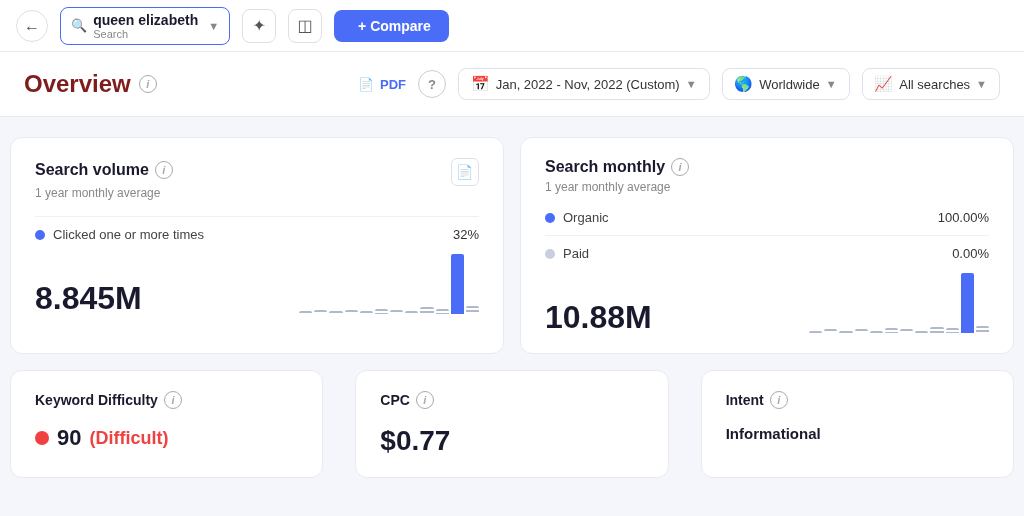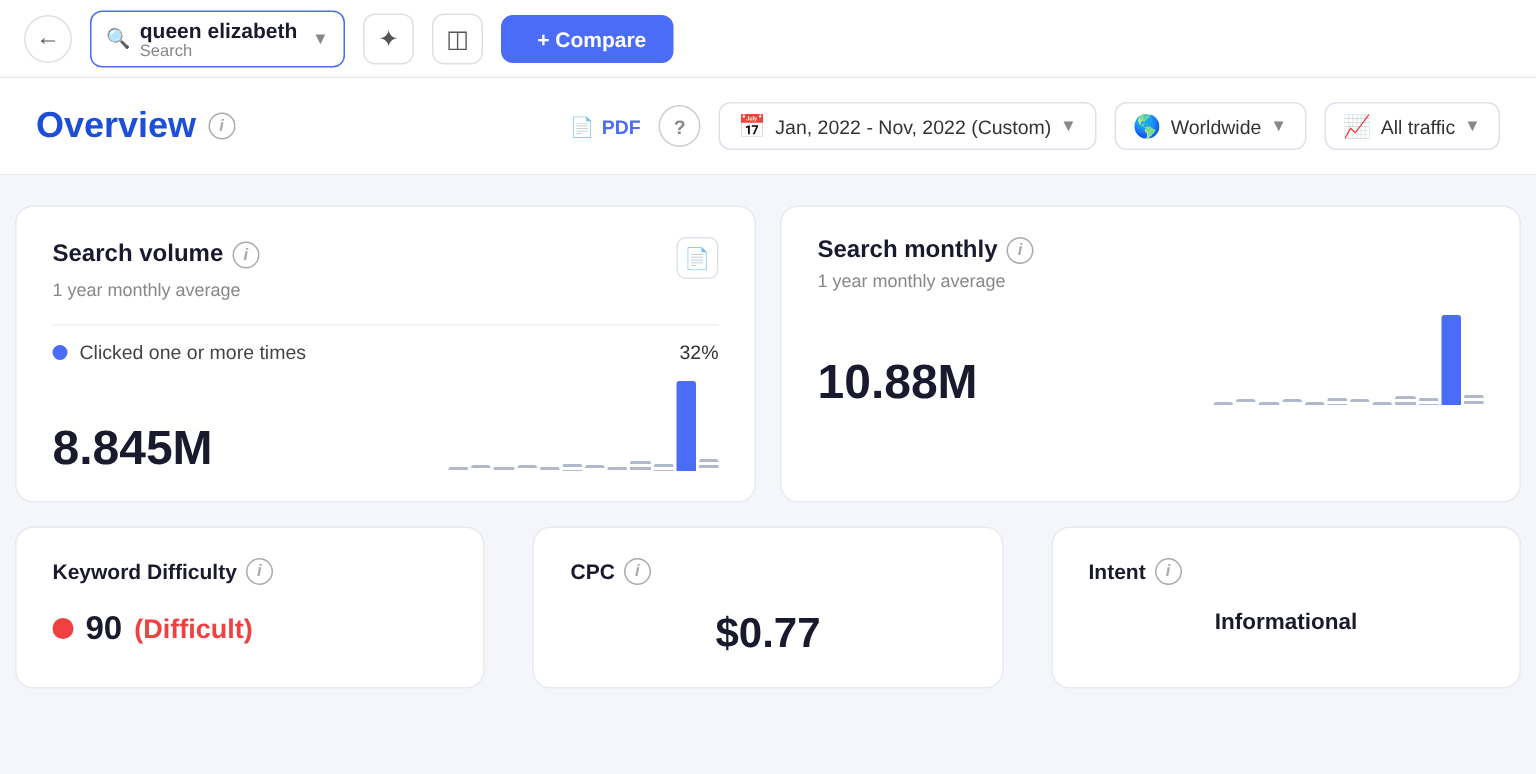--- a/index.html
+++ b/index.html
@@ -69,21 +69,21 @@
       display: flex;
       align-items: center;
       justify-content: space-between;
     }
     .page-title-row {
       display: flex; align-items: center; gap: 8px;
     }
     .page-title {
       font-size: 24px;
       font-weight: 700;
-      color: #1d4ed8;
+      color: #7f1d1d;
     }
     .info-icon {
       width: 18px; height: 18px;
       border-radius: 50%;
       border: 1.5px solid #aaa;
       display: flex; align-items: center; justify-content: center;
       font-size: 11px; color: #aaa; cursor: pointer;
       font-style: italic; font-weight: 600;
     }
     .header-controls {
@@ -187,21 +187,20 @@
     .mini-bar {
       flex: 1;
       border-radius: 2px 2px 0 0;
     }
 
     
     .bottom-cards {
       display: grid;
       grid-template-columns: 1fr 1fr 1fr;
       gap: 32px;
-      text-align: center;
     }
     .bottom-card {
       background: #fff;
       border-radius: 12px;
       padding: 20px 24px;
       border: 1px solid #e8eaed;
     }
     .bottom-card-title {
       font-size: 14px; font-weight: 700; color: #1a1a2e;
       display: flex; align-items: center; gap: 6px;
@@ -261,21 +260,21 @@
       <span>Jan, 2022 - Nov, 2022 (Custom)</span>
       <span class="chevron">▼</span>
     </div>
     <div class="filter-pill">
       <span class="globe-icon">🌎</span>
       <span>Worldwide</span>
       <span class="chevron">▼</span>
     </div>
     <div class="filter-pill">
       <span class="traffic-icon">📈</span>
-      <span>All traffic</span>
+      <span>All searches</span>
       <span class="chevron">▼</span>
     </div>
   </div>
 </div>
 
 <div class="main-content">
 
   <div class="cards-row">
 
     <div class="card">
@@ -318,20 +317,33 @@
 
     <div class="card">
       <div style="display:flex; align-items:center;">
         <div class="card-title">
           <span>Search monthly</span>
           <div class="info-icon">i</div>
         </div>
       </div>
       <div class="card-subtitle">1 year monthly average</div>
 
+      <div class="legend-list">
+        <div class="legend-item">
+          <div class="legend-dot" style="background:#4a6cf7;"></div>
+          <span>Organic</span>
+          <span class="legend-pct">100.00%</span>
+        </div>
+        <hr class="legend-divider">
+        <div class="legend-item">
+          <div class="legend-dot" style="background:#c8d0e0;"></div>
+          <span>Paid</span>
+          <span class="legend-pct">0.00%</span>
+        </div>
+      </div>
 
       <div class="metric-row">
         <div class="metric-value">10.88M</div>
         <div class="mini-chart" id="visits-chart">
             <div class="mini-bar" style="height: 4.16667%; min-height: 2px; background: repeating-linear-gradient(rgb(176, 184, 204) 0px, rgb(176, 184, 204) 2px, transparent 2px, transparent 4px);"></div>
             <div class="mini-bar" style="height: 6.25%; min-height: 2px; background: repeating-linear-gradient(rgb(176, 184, 204) 0px, rgb(176, 184, 204) 2px, transparent 2px, transparent 4px);"></div>
             <div class="mini-bar" style="height: 4.16667%; min-height: 2px; background: repeating-linear-gradient(rgb(176, 184, 204) 0px, rgb(176, 184, 204) 2px, transparent 2px, transparent 4px);"></div>
             <div class="mini-bar" style="height: 6.25%; min-height: 2px; background: repeating-linear-gradient(rgb(176, 184, 204) 0px, rgb(176, 184, 204) 2px, transparent 2px, transparent 4px);"></div>
             <div class="mini-bar" style="height: 4.16667%; min-height: 2px; background: repeating-linear-gradient(rgb(176, 184, 204) 0px, rgb(176, 184, 204) 2px, transparent 2px, transparent 4px);"></div>
             <div class="mini-bar" style="height: 8.33333%; min-height: 2px; background: repeating-linear-gradient(rgb(176, 184, 204) 0px, rgb(176, 184, 204) 2px, transparent 2px, transparent 4px);"></div>

